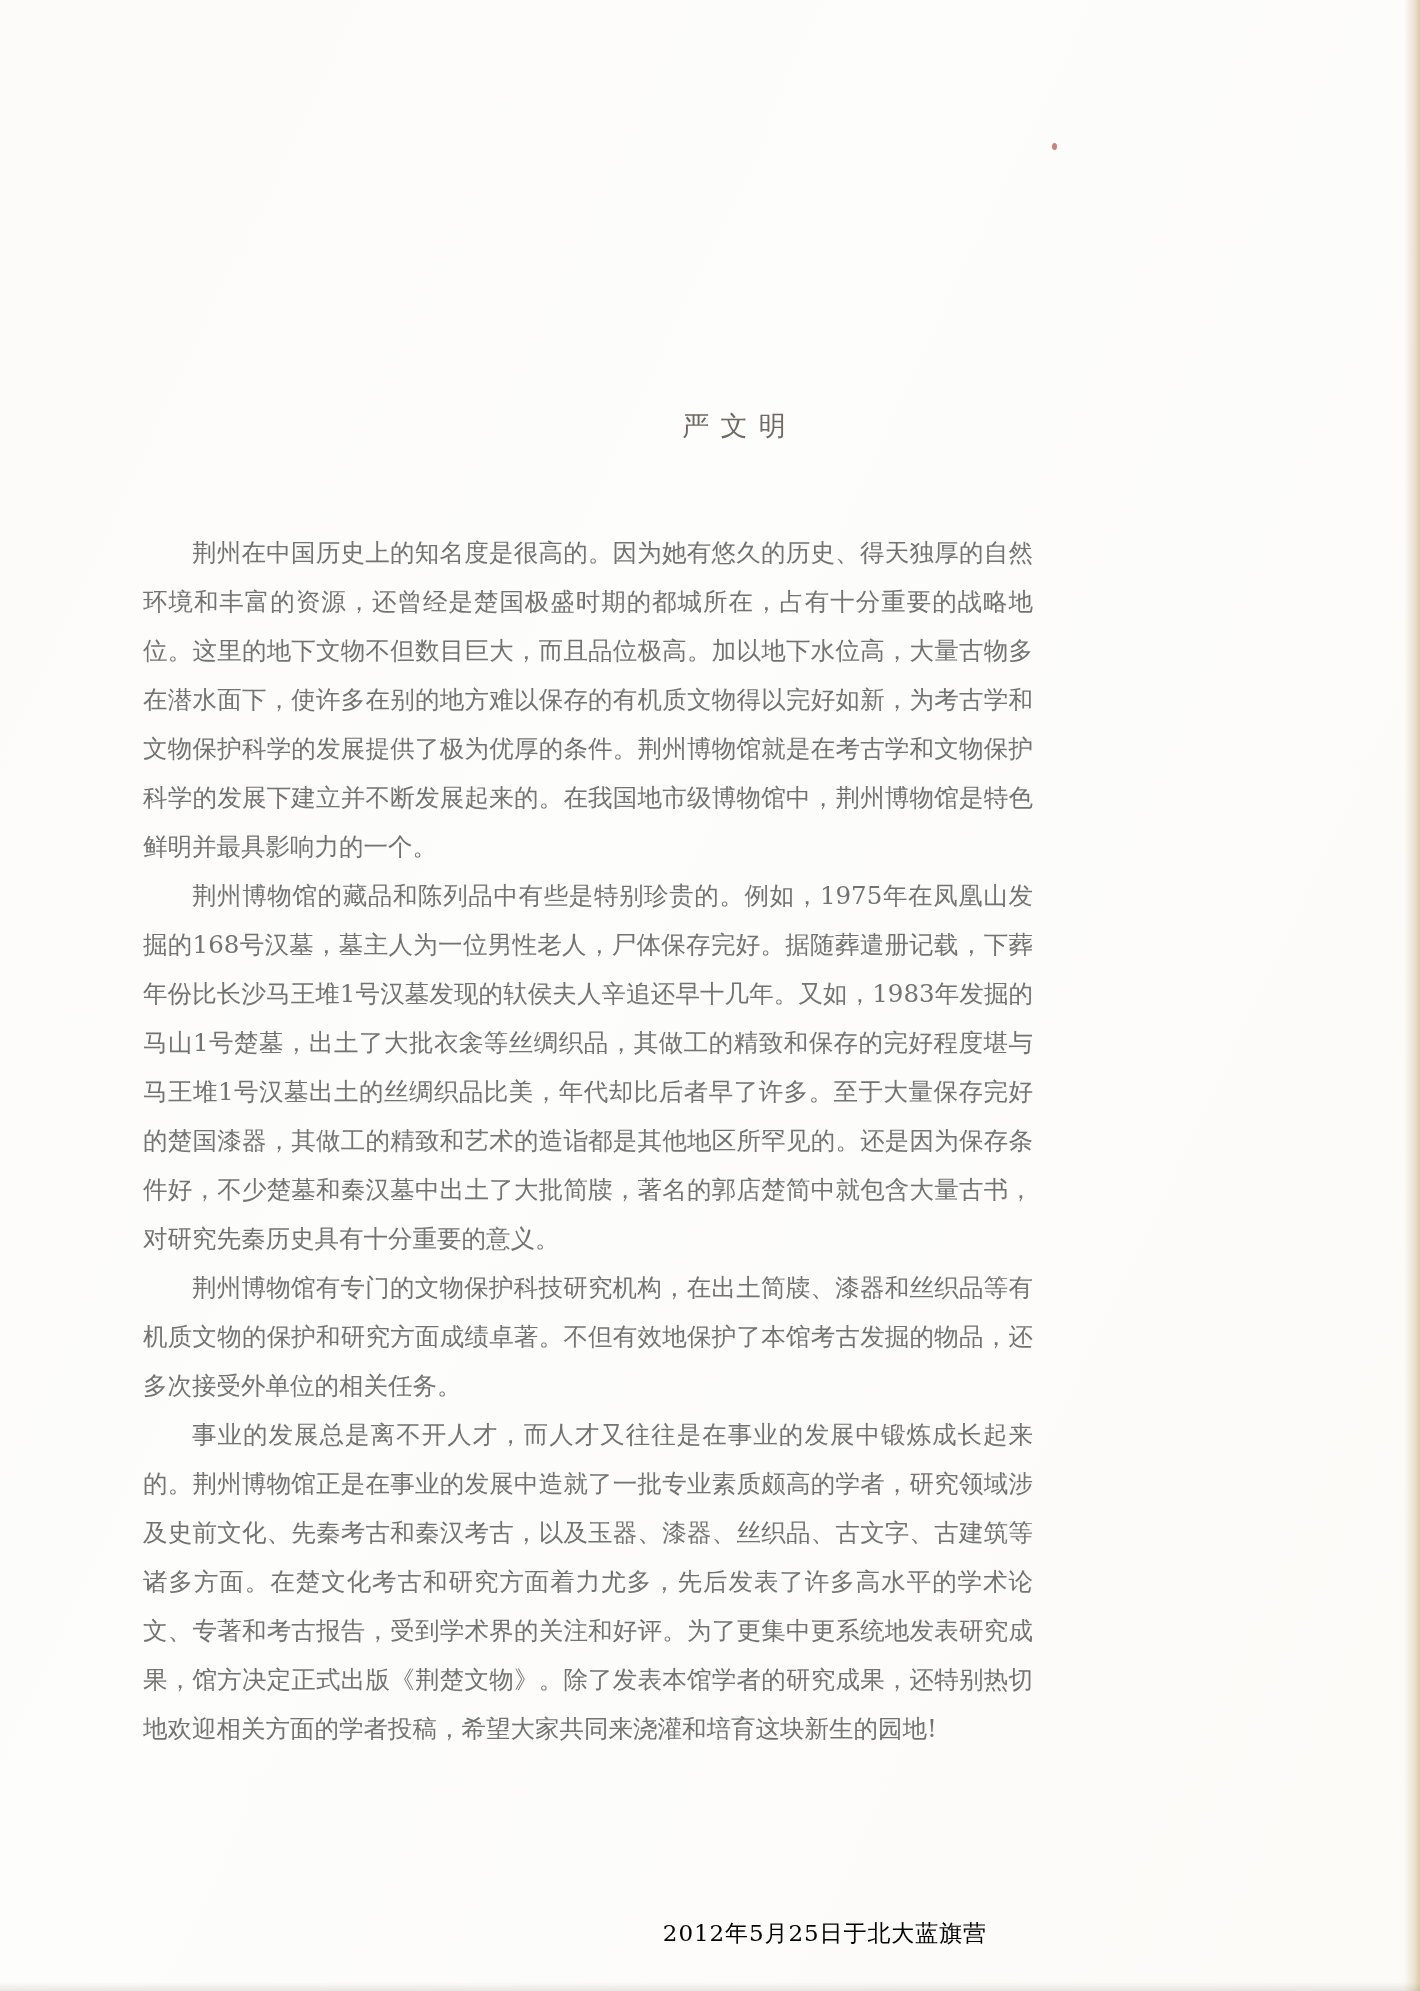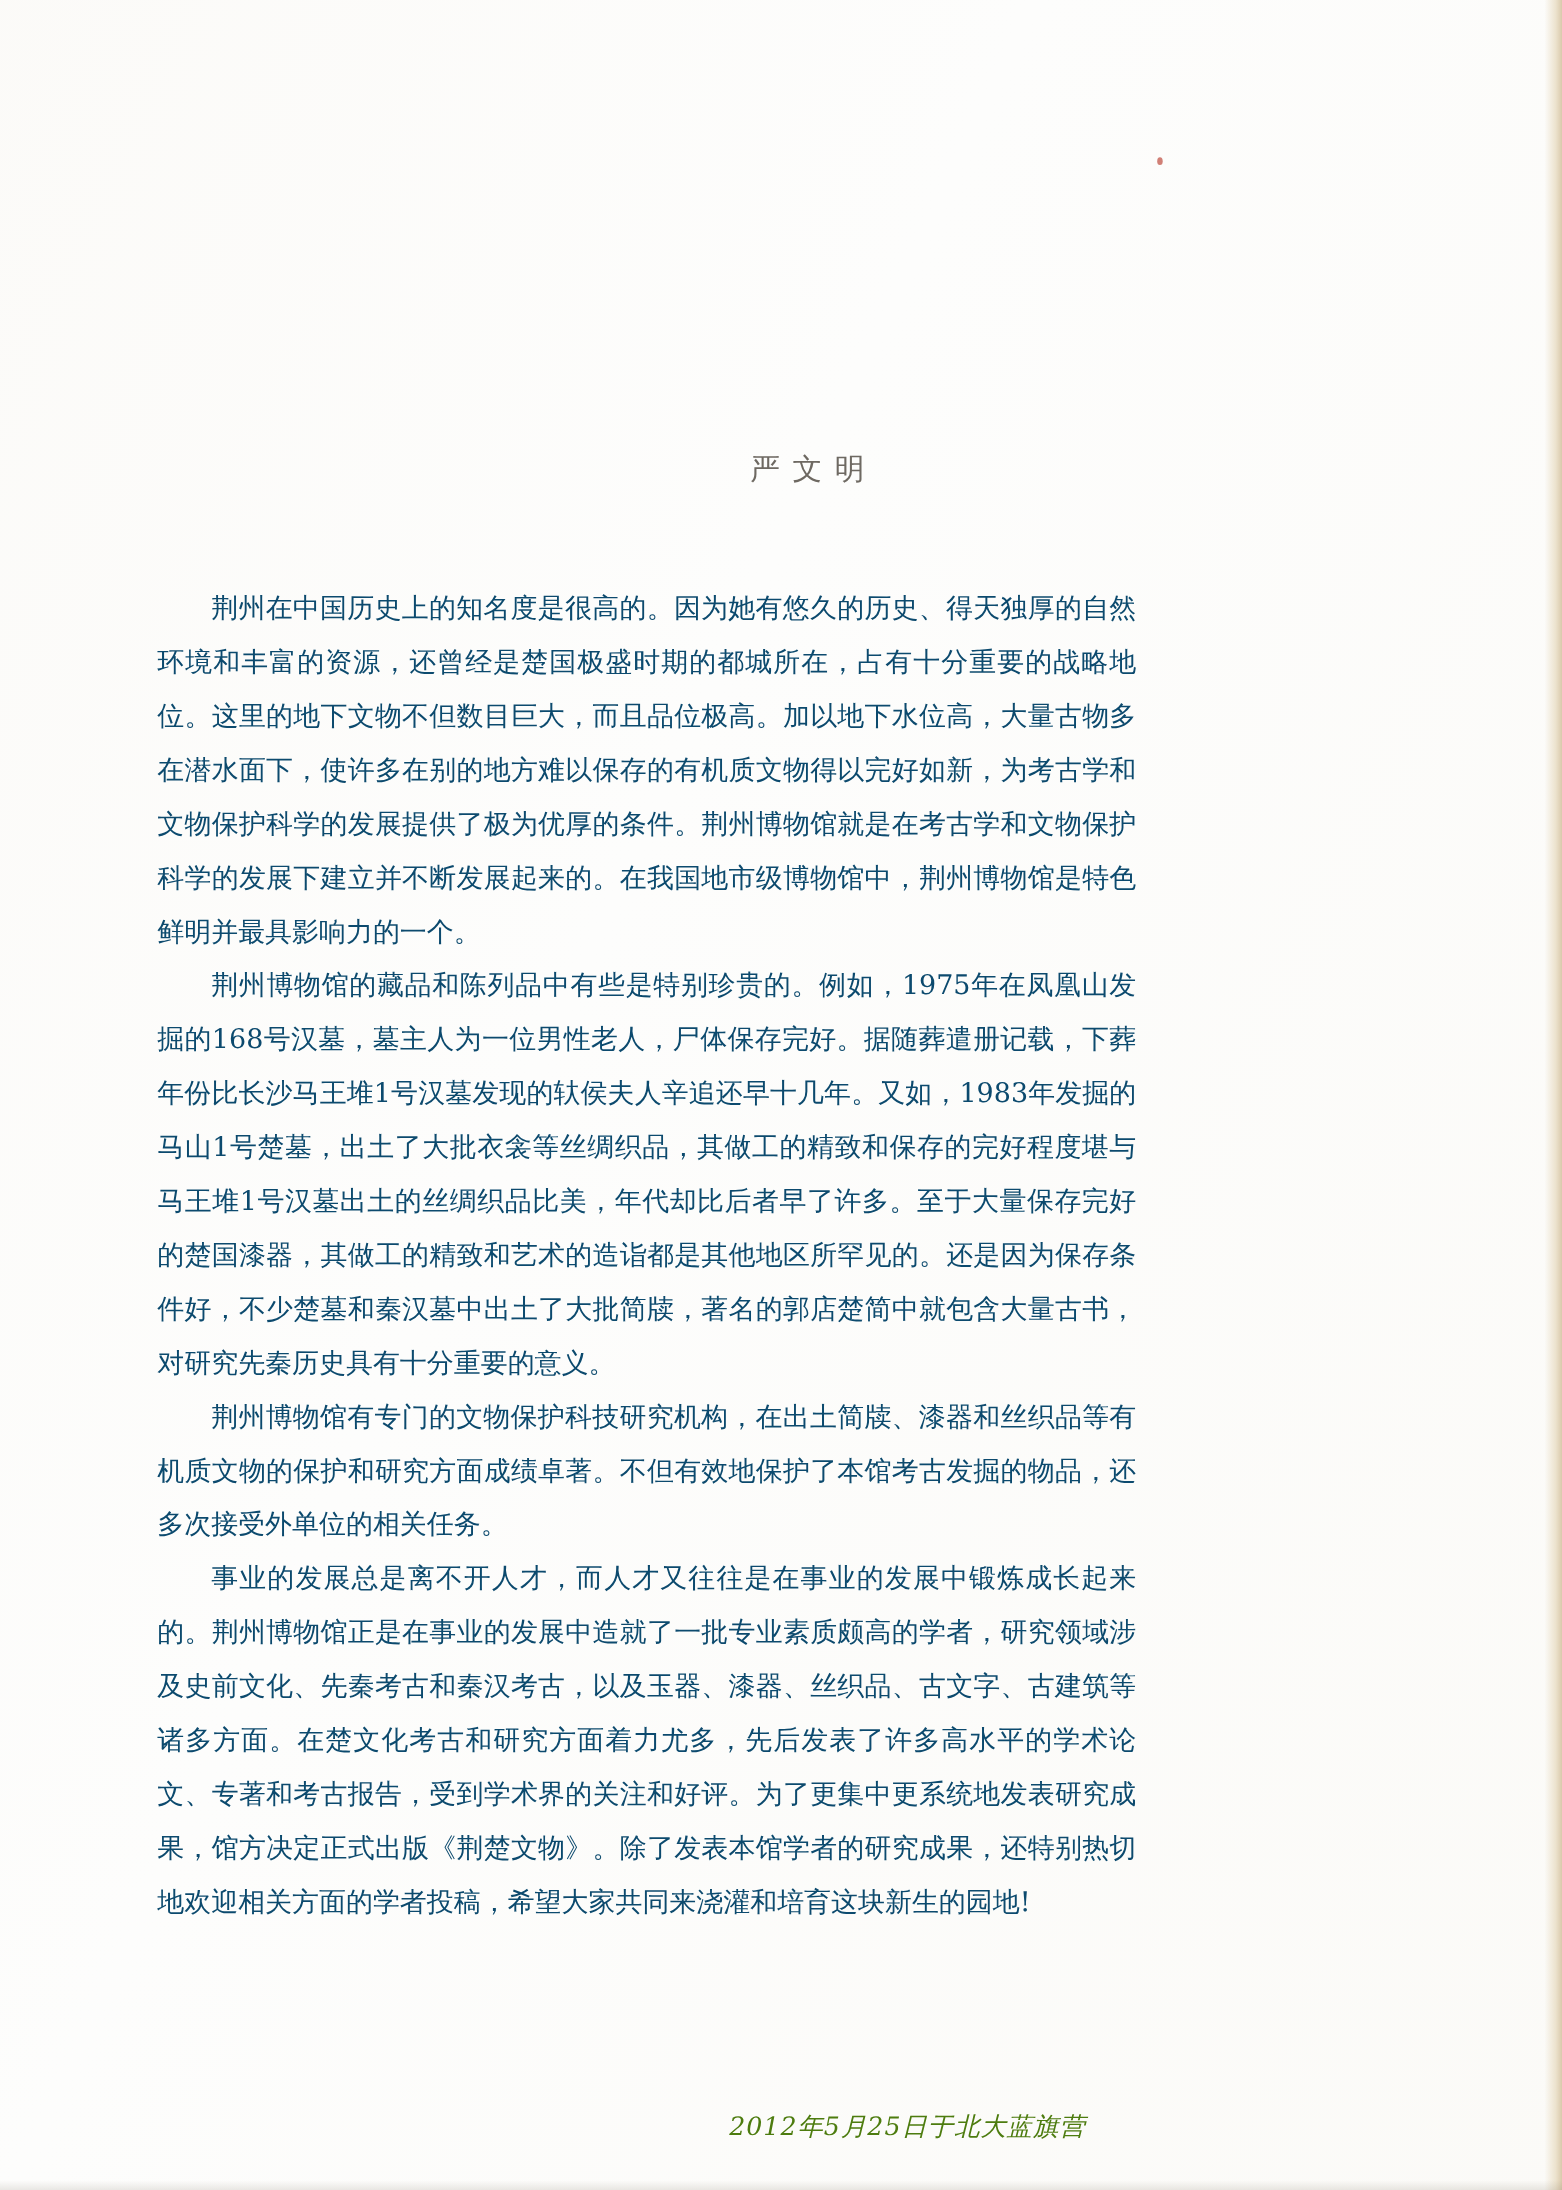--- a/index.html
+++ b/index.html
@@ -50,42 +50,41 @@
     letter-spacing: 0.42em;
     text-indent: 0.42em;
     white-space: nowrap;
     padding-left: 24px;
   }
   .doc-body {
     position: absolute;
     top: 528px;
     left: 143px;
     width: 890px;
-    color: #0c4a6e;
+    color: #737373;
     font-size: 24.5px;
     line-height: 49px;
     text-align: justify;
   }
   .doc-body p {
     margin: 0;
     padding: 0;
     text-indent: 2em;
   }
   .dateline {
     position: absolute;
     top: 1918px;
     left: 143px;
     width: 890px;
     padding-right: 46px;
     box-sizing: border-box;
     text-align: right;
     font-size: 23px;
-    color: #4d7c0f;
+    color: #000000;
     letter-spacing: 0.04em;
-    font-style: italic;
   }
   .page-edge {
     position: absolute;
     top: 0;
     right: 0;
     width: 16px;
     height: 100%;
     background: linear-gradient(to right, rgba(255,255,255,0) 0%, #ece2cd 65%, #d9c9ab 100%);
     pointer-events: none;
   }

